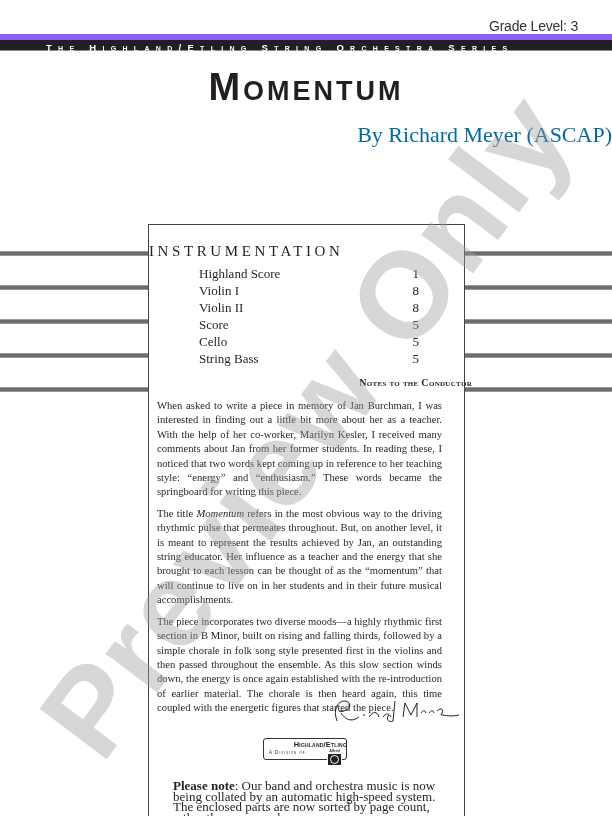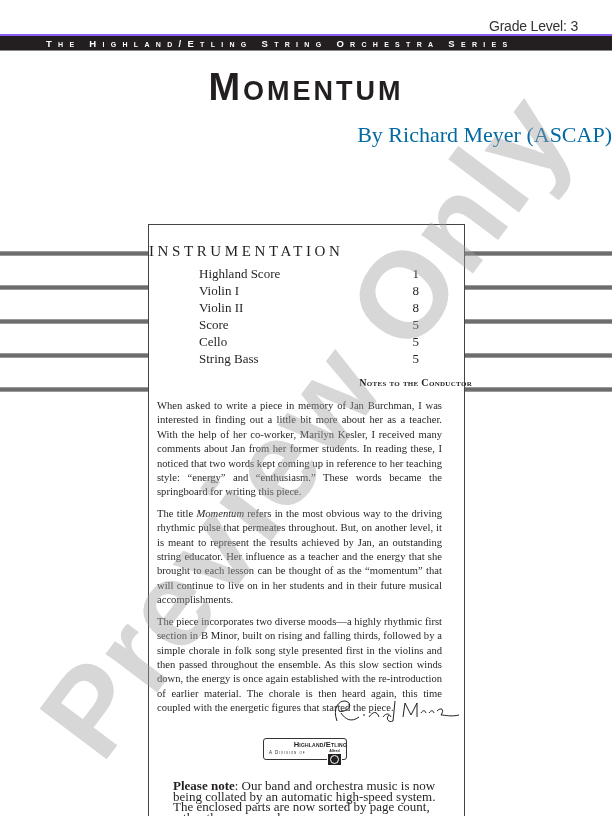--- a/index.html
+++ b/index.html
@@ -6,21 +6,21 @@
     body {
       width: 612px; height: 816px; background: #ffffff; position: relative; overflow: hidden;
       font-family: "Liberation Serif", "DejaVu Serif", serif; color: #231f20;
     }
     .grade {
       position: absolute; top: 18px; right: 34px;
       font-family: "Liberation Sans", sans-serif; font-size: 14px; color: #333; letter-spacing: -0.2px;
     }
     .series-bar {
       position: absolute; top: 34px; left: 0; width: 612px; height: 17px;
-      background: #231f20; color: #fff; border-top: 2px solid #8b5cf6; border-bottom: 1px solid #888;
+      background: #231f20; color: #fff; border-top: 6px solid #8b5cf6; border-bottom: 1px solid #888;
       box-sizing: border-box;
     }
     .series-bar span {
       position: absolute; left: 0; right: 0; top: 2px; text-align: left; padding-left: 46px;
       font-family: "Liberation Sans", sans-serif; font-weight: bold; font-size: 9.5px;
       letter-spacing: 6.3px; font-variant: small-caps; white-space: nowrap;
     }
     .title {
       position: absolute; top: 66px; left: 0; width: 612px; text-align: center;
       font-family: "Liberation Sans", sans-serif; font-weight: bold; font-size: 38px;

